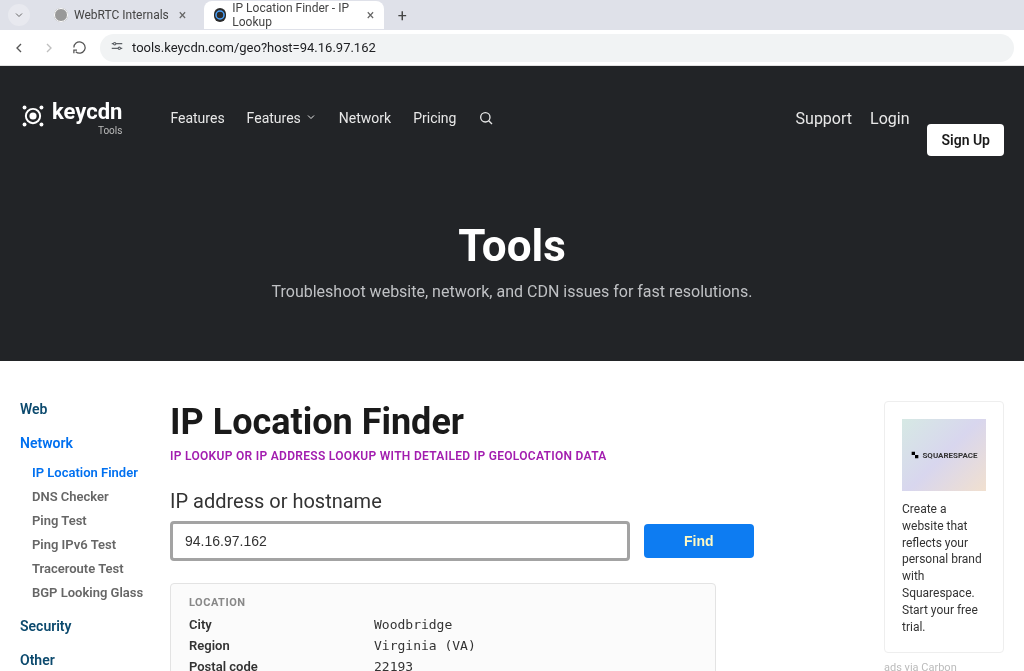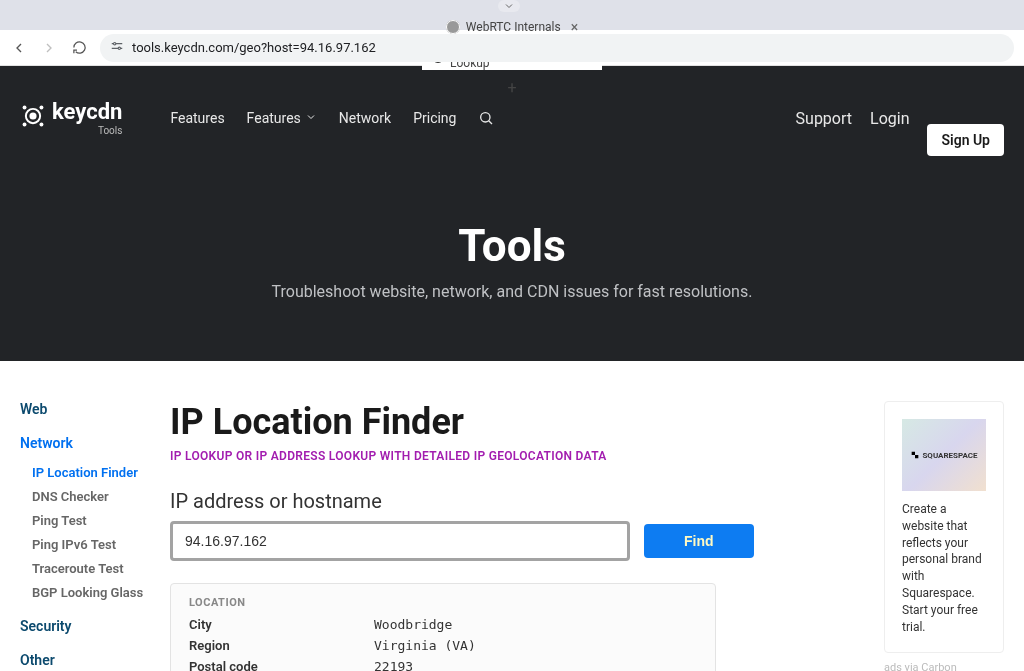--- a/index.html
+++ b/index.html
@@ -1,19 +1,19 @@
 <!DOCTYPE html>
 <html><head>
   <meta charset="utf-8">
   <style>
     * { box-sizing: border-box; margin: 0; padding: 0; }
     body { font-family: -apple-system, BlinkMacSystemFont, "Segoe UI", Roboto, Arial, sans-serif; background:#fff; color:#222; }
 
     
-    .browser-top { background:#dfe1e9; height:30px; display:flex; align-items:center; padding:0 8px; gap:8px;flex-direction:column;}
+    .browser-top { background:#dfe1e9; height:30px; display:flex; align-items:center; padding:0 8px; gap:8px;}
     .profile-btn{width:22px;height:22px;border-radius:11px;background:#e8e9ef;display:flex;align-items:center;justify-content:center;color:#555;font-size:12px;margin-right:6px;}
     .tab{display:flex;align-items:center;gap:6px;padding:0 10px;height:28px;font-size:12px;color:#444;border-radius:8px 8px 0 0;max-width:180px;}
     .tab.active{background:#fff;}
     .tab .close{color:#666;font-size:14px;line-height:1;margin-left:4px;}
     .tab-icon{width:14px;height:14px;border-radius:7px;background:#999;display:flex;align-items:center;justify-content:center;}
     .tab-icon.globe::before{content:"";width:12px;height:12px;border:1px solid #fff;border-radius:50%;}
     .tab-icon svg{width:12px;height:12px;}
     .newtab{width:20px;height:20px;display:flex;align-items:center;justify-content:center;color:#444;font-size:16px;}
 
     .address-row{background:#fff;height:36px;display:flex;align-items:center;padding:0 10px;gap:12px;border-bottom:1px solid #e2e2e2;}

